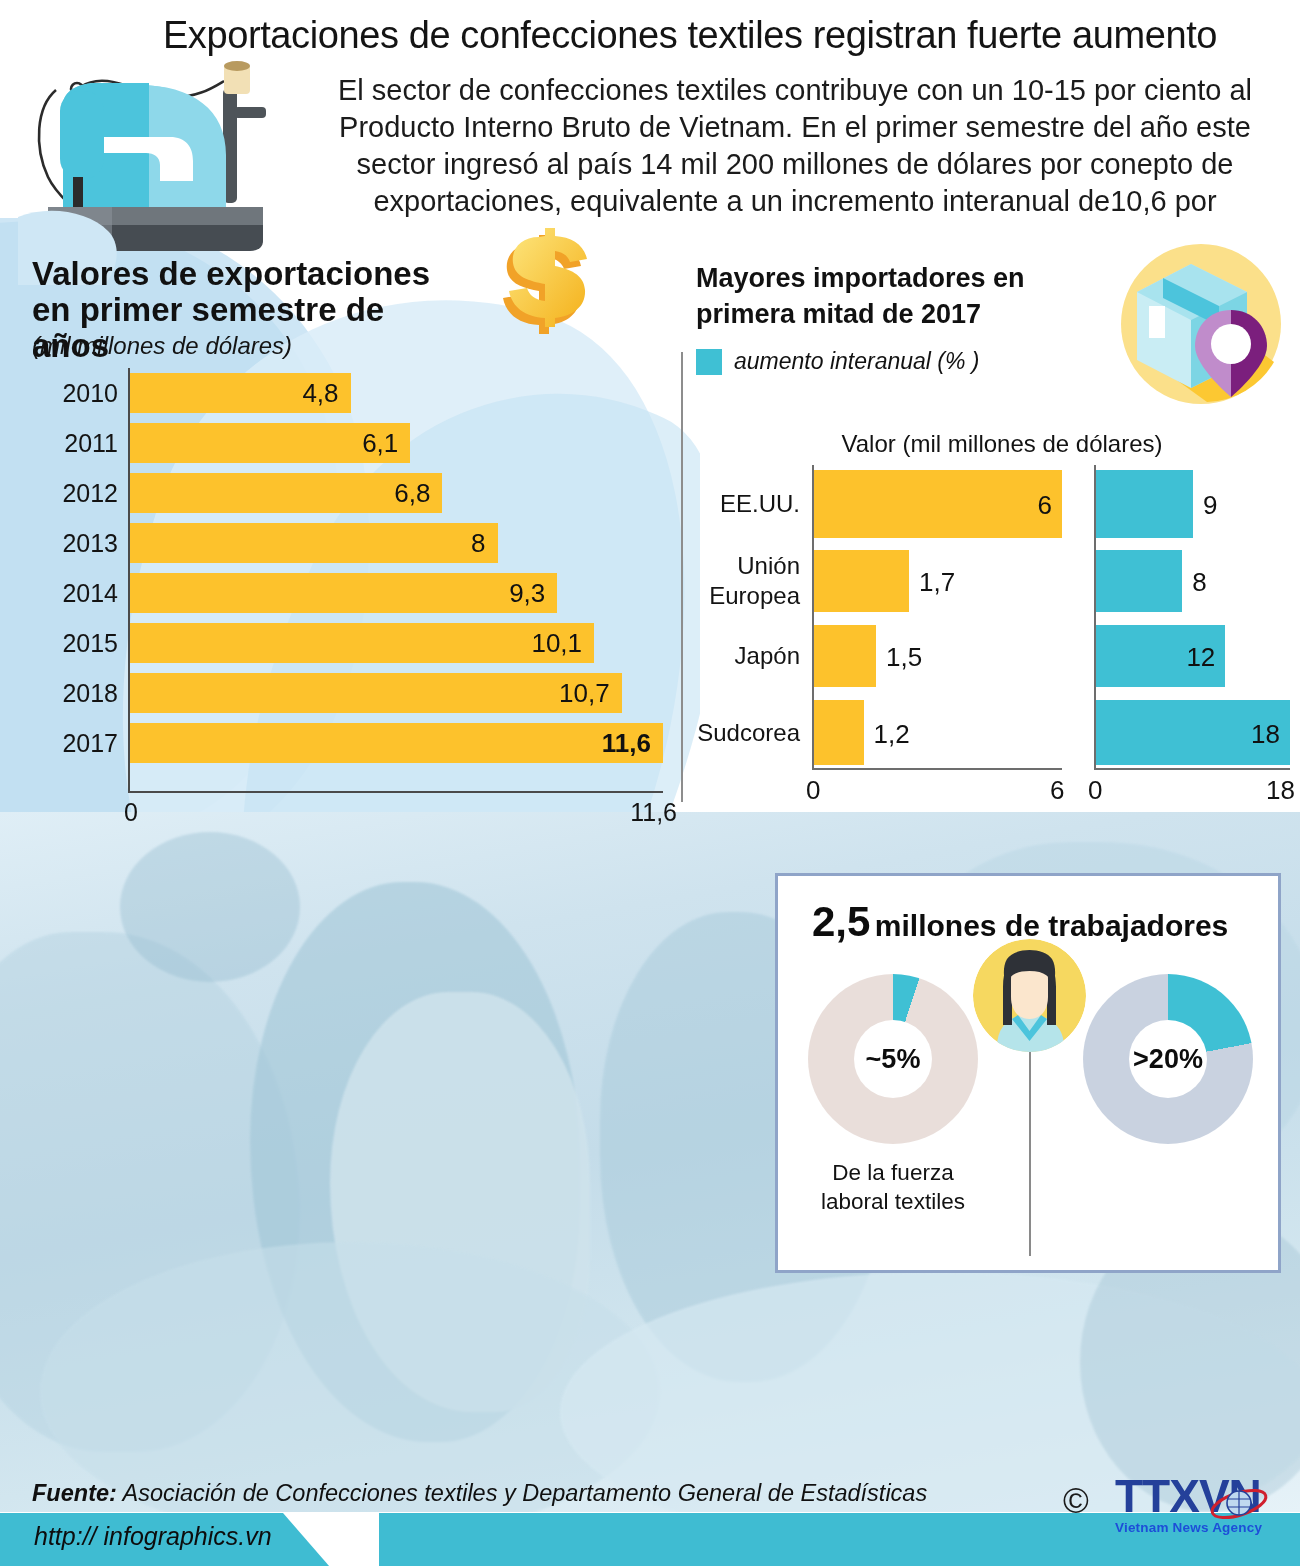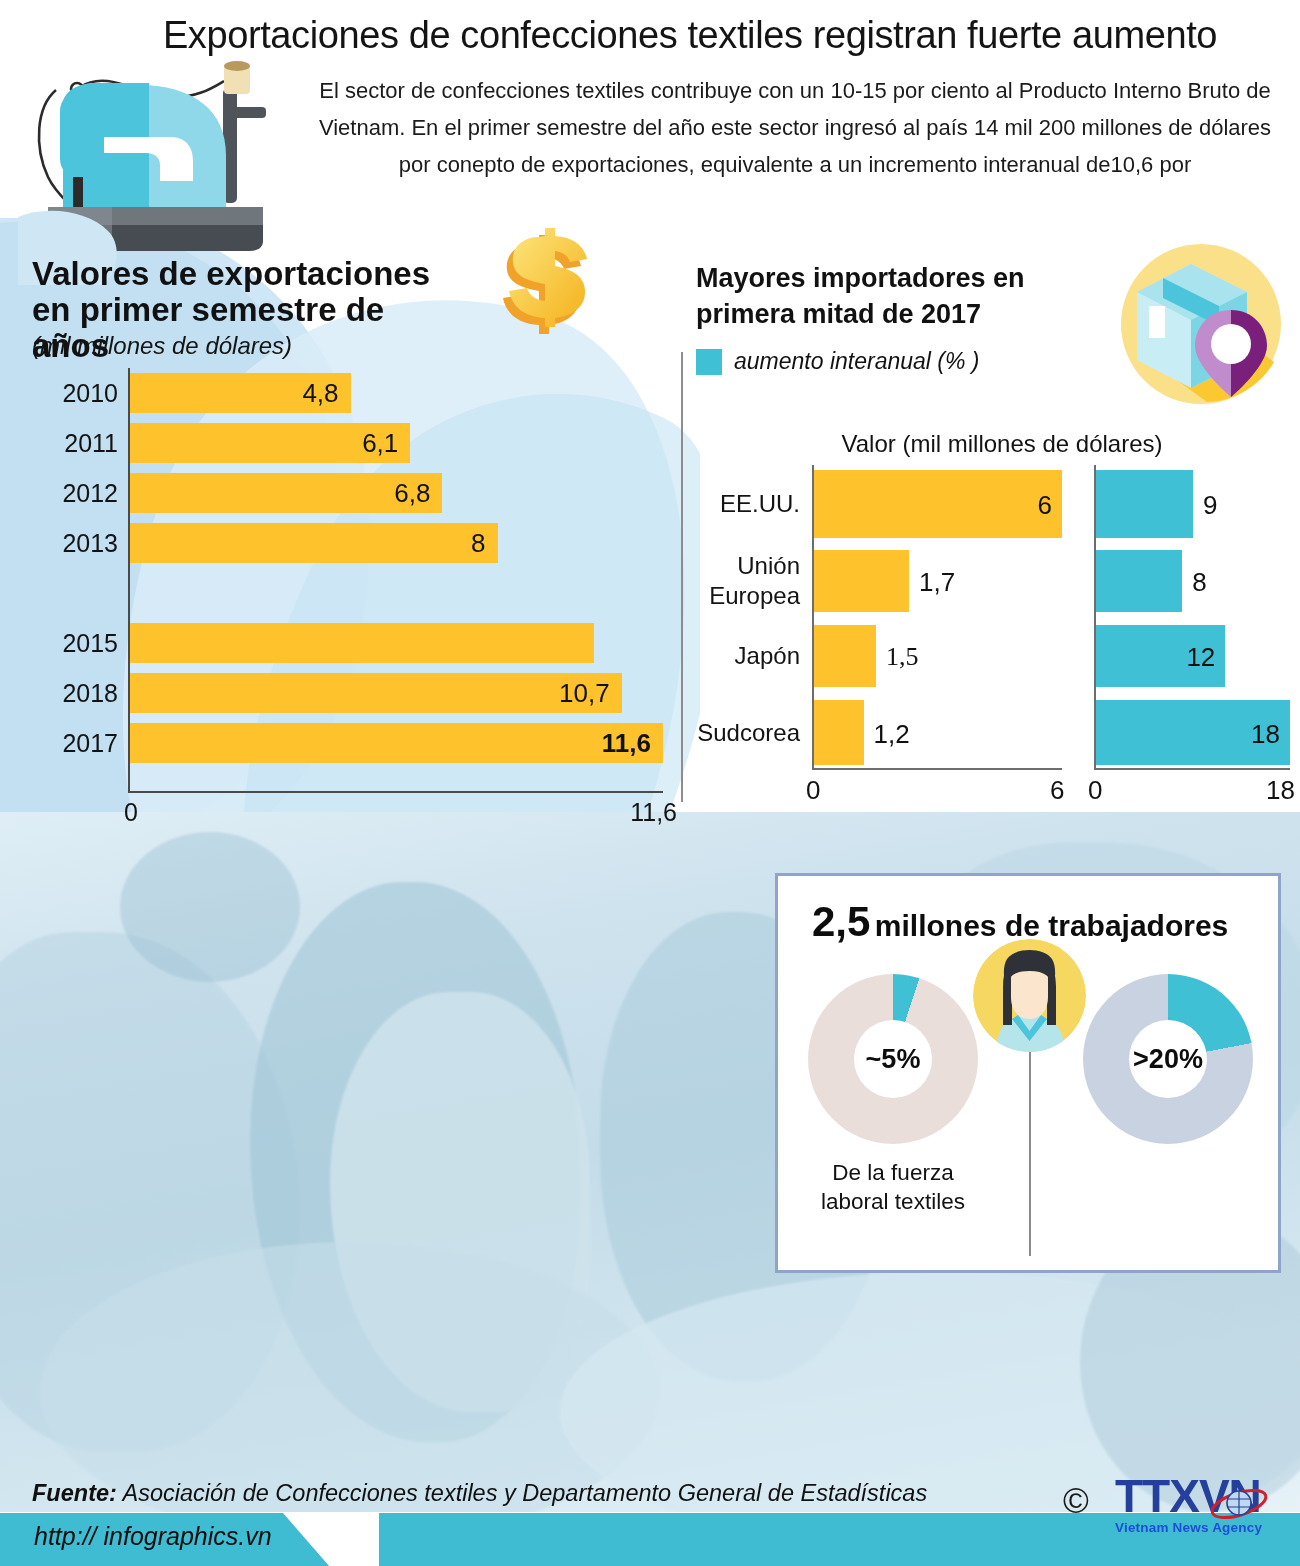--- a/index.html
+++ b/index.html
@@ -21,21 +21,21 @@
             background:#d9ecf8; border-radius:58% 46% 40% 54%/40% 60% 38% 62%; transform:rotate(18deg); opacity:.85; }
   .wave-d { position:absolute; left:260px; top:150px; width:430px; height:720px;
             background:#c5e2f3; border-radius:60% 40% 46% 54%/38% 62% 40% 60%; transform:rotate(24deg); opacity:.6; }
 
   
   .header { position:absolute; left:0; top:0; width:1300px; height:240px; z-index:6; }
   .title { position:absolute; left:90px; top:14px; width:1200px; text-align:center;
            font-size:38px; font-weight:400; letter-spacing:-.4px; color:#141414;
            font-family:"Liberation Sans", sans-serif; }
   .subtitle { position:absolute; left:300px; top:72px; width:990px; text-align:center;
-              font-size:22px; line-height:37px; color:#1b1b1b; font-weight:400; }
+              font-size:29px; line-height:37px; color:#1b1b1b; font-weight:400; }
 
   
   .sewing { position:absolute; left:18px; top:55px; width:265px; height:230px; z-index:7; }
 
   
   .left-chart { position:absolute; left:0; top:240px; width:680px; height:580px; z-index:8; }
   .lc-title { position:absolute; left:32px; top:16px; width:430px; font-size:33px; font-weight:bold;
               line-height:36px; color:#111; }
   .lc-sub { position:absolute; left:32px; top:92px; font-size:24px; font-style:italic; color:#141414; }
   .dollar-icon { position:absolute; left:487px; top:-12px; width:120px; height:115px; }
@@ -188,23 +188,29 @@
         <div class="lc-row" style="top: 105px; width: 533px;">
           <div class="lc-bar" style="width: 312.448px; background: rgb(253, 194, 44);"></div>
           <div class="lc-ylab">2012</div>
           <div class="lc-val" style="left: 2px; width: 312.448px;">6,8</div>
         </div>
         <div class="lc-row" style="top: 155px; width: 533px;">
           <div class="lc-bar" style="width: 367.586px; background: rgb(253, 194, 44);"></div>
           <div class="lc-ylab">2013</div>
           <div class="lc-val" style="left: 2px; width: 367.586px;">8</div>
         </div>
+        <div class="lc-row" style="top: 205px; width: 533px;">
+          <div class="lc-bar" style="width: 427.319px; background: rgb(253, 194, 44);"></div>
+          <div class="lc-ylab">2014</div>
+          <div class="lc-val" style="left: 2px; width: 427.319px;">9,3</div>
+        </div>
         <div class="lc-row" style="top: 255px; width: 533px;">
           <div class="lc-bar" style="width: 464.078px; background: rgb(253, 194, 44);"></div>
           <div class="lc-ylab">2015</div>
+          <div class="lc-val" style="left: 2px; width: 464.078px;">10,1</div>
         </div>
         <div class="lc-row" style="top: 305px; width: 533px;">
           <div class="lc-bar" style="width: 491.647px; background: rgb(253, 194, 44);"></div>
           <div class="lc-ylab">2018</div>
           <div class="lc-val" style="left: 2px; width: 491.647px;">10,7</div>
         </div>
         <div class="lc-row" style="top: 355px; width: 533px;">
           <div class="lc-bar" style="width: 533px; background: rgb(253, 194, 44);"></div>
           <div class="lc-ylab">2017</div>
           <div class="lc-val" style="left: 2px; width: 533px; font-weight: bold;">11,6</div>
@@ -244,21 +250,21 @@
           <div class="h-ax" style="width:250px;"></div>
         <div class="rc-t" style="left:-6px;">0</div>
         <div class="rc-t" style="left:238px;">6</div>
       <div class="rc-bar rc-bar-a" style="top: 5px; height: 68px; width: 248px;"></div>
           <div class="rc-bar-val" style="top: 27px; left: 200px; width: 40px; text-align: right;">6</div>
           <div class="rc-cat" style="top: 24px;">EE.UU.</div>
           <div class="rc-bar rc-bar-a" style="top: 85px; height: 62px; width: 95.0667px;"></div>
           <div class="rc-bar-val" style="top: 104px; left: 107.067px;">1,7</div>
           <div class="rc-cat" style="top: 86px;">Unión<br>Europea</div>
           <div class="rc-bar rc-bar-a" style="top: 160px; height: 62px; width: 62px;"></div>
-          <div class="rc-bar-val" style="top: 179px; left: 74px; font-family: Liberation Serif, serif;">1,5</div>
+          <div class="rc-bar-val" style="top: 179px; left: 74px;">1,5</div>
           <div class="rc-cat" style="top: 176px;">Japón</div>
           <div class="rc-bar rc-bar-a" style="top: 235px; height: 65px; width: 49.6px;"></div>
           <div class="rc-bar-val" style="top: 255.5px; left: 61.6px;">1,2</div>
           <div class="rc-cat" style="top: 252.5px;">Sudcorea</div>
         </div>
       <div class="rc-panel" id="rc-panel-b" style="left:412px;width:196px;">
         <div class="v-ax"></div>
           <div class="h-ax" style="width:196px;"></div>
         <div class="rc-t" style="left:-6px;">0</div>
         <div class="rc-t" style="left:172px;">18</div>

